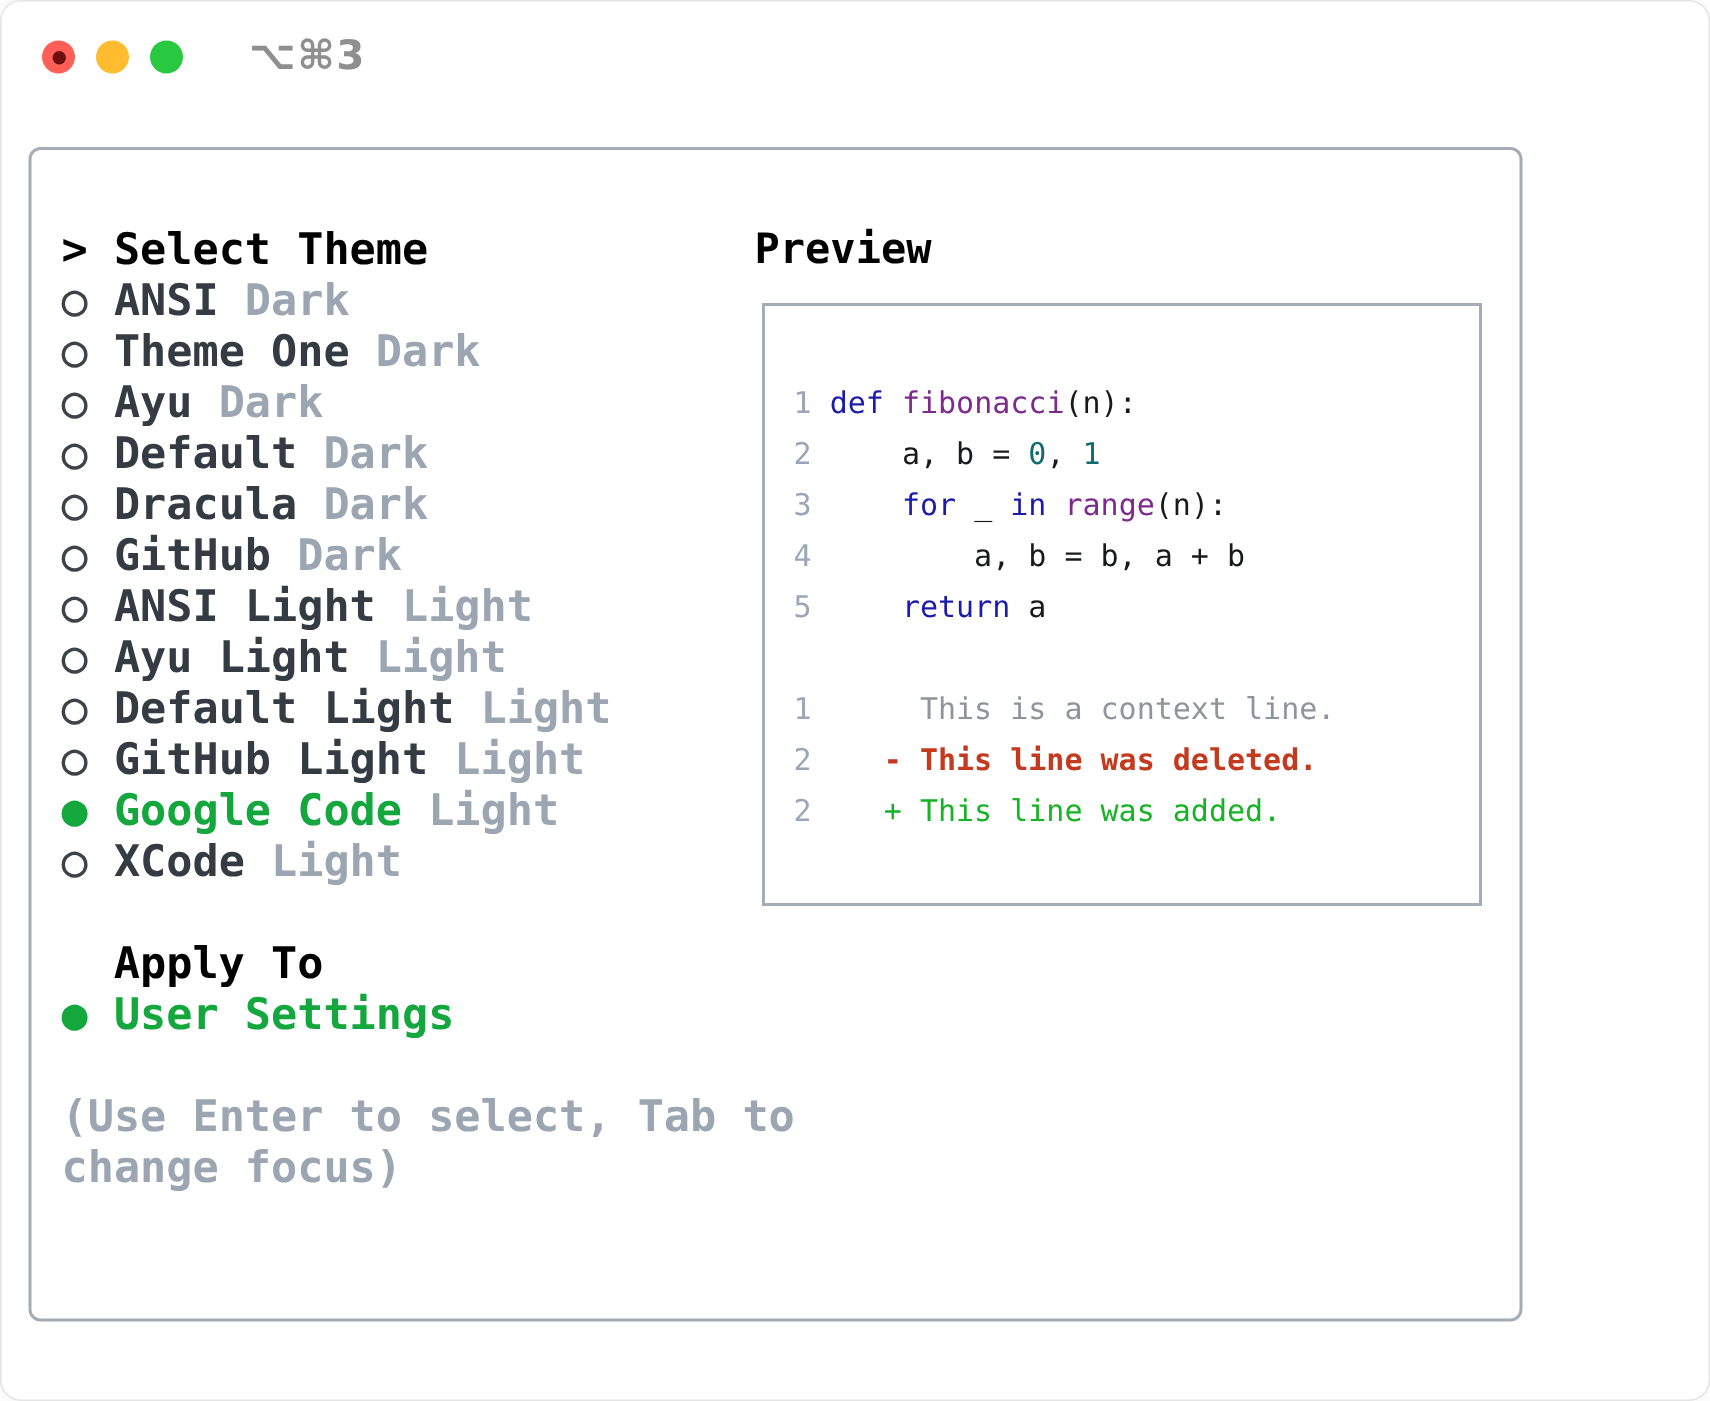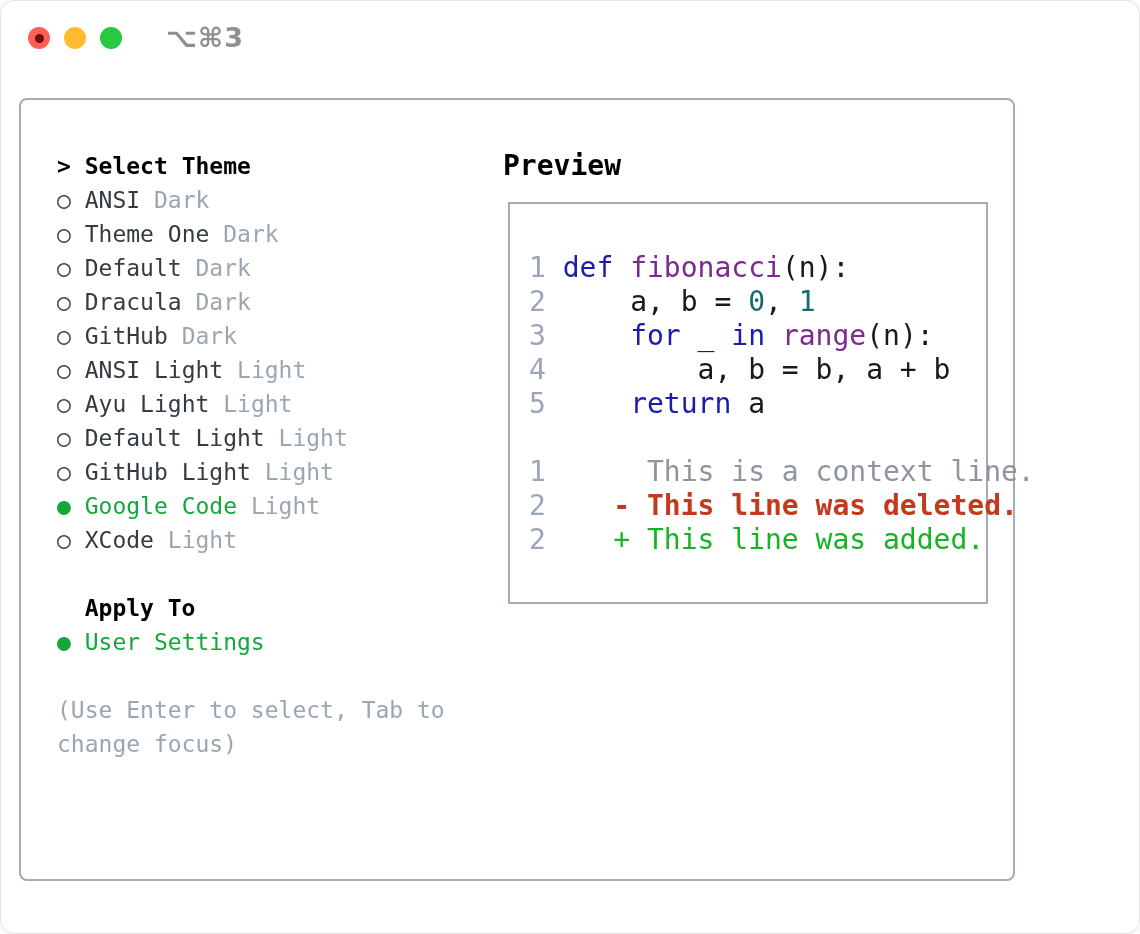--- a/index.html
+++ b/index.html
@@ -20,36 +20,36 @@
   .light{width:22px;height:22px;border-radius:50%;display:flex;align-items:center;justify-content:center;}
   .light.red{background:var(--traffic-red);}
   .light.yellow{background:var(--traffic-yellow);}
   .light.green{background:var(--traffic-green);}
   .light.red .dot{width:9px;height:9px;border-radius:50%;background:#6b0f0f;}
   .title{position:absolute;left:165px;top:21px;font-family:"DejaVu Sans","Liberation Sans",sans-serif;
          font-size:27px;font-weight:bold;color:var(--title-gray);letter-spacing:1px;}
   
   .main-box{position:absolute;left:18px;top:97px;width:996px;height:783px;box-sizing:border-box;
             border:2px solid var(--border);border-radius:8px;background:#ffffff;}
-  .left-col{position:absolute;left:36px;top:49px;font-size:23px;color:var(--text);}
-  .row{height:34px;line-height:34px;white-space:pre;}
+  .left-col{position:absolute;left:20px;top:49px;font-size:29px;color:var(--text);}
+  .row{height:34px;line-height:34px;white-space:pre;font-weight:bold;}
   .row.header{font-weight:bold;color:var(--heading);}
   .indent2{padding-left:2ch;}
   .marker{color:#3c434b;}
   .marker.sel{color:var(--ui-green);}
   .name{color:var(--text);}
   .name.green{color:var(--ui-green);}
   .variant{color:var(--muted);}
   .hint{color:var(--muted);}
   
   .preview-label{position:absolute;left:482px;top:49px;font-size:28px;font-weight:bold;
                  color:var(--heading);height:34px;line-height:34px;}
   .preview-box{position:absolute;left:487px;top:102px;width:480px;height:402px;box-sizing:border-box;
                border:2px solid var(--border);background:#ffffff;}
-  .code-area{padding:47px 0 0 19px;font-size:28px;}
+  .code-area{padding:47px 0 0 19px;font-size:20px;}
   .line{height:34px;line-height:34px;white-space:pre;}
   .ln{color:var(--line-number);}
   .tok-kw{color:var(--keyword);}
   .tok-fn{color:var(--function);}
   .tok-num{color:var(--number-literal);}
   .tok-pl{color:var(--code-plain);}
   .diff-context{color:var(--diff-context);}
   .diff-deleted{color:var(--diff-deleted);font-weight:bold;}
   .diff-added{color:var(--diff-added);text-align:right;}
 </style>
@@ -67,20 +67,21 @@
   </div>
   <span class="title">⌥⌘3</span>
 
   <div class="main-box">
 
     <div class="left-col">
       <div class="row header"><span class="caret">&gt; </span><span>Select Theme</span></div>
       <div id="theme-items">
           <div class="row item"><span class="marker">○ </span><span class="name">ANSI </span><span class="variant">Dark</span></div>
           <div class="row item"><span class="marker">○ </span><span class="name">Theme One </span><span class="variant">Dark</span></div>
+          <div class="row item"><span class="marker">○ </span><span class="name">Ayu </span><span class="variant">Dark</span></div>
           <div class="row item"><span class="marker">○ </span><span class="name">Default </span><span class="variant">Dark</span></div>
           <div class="row item"><span class="marker">○ </span><span class="name">Dracula </span><span class="variant">Dark</span></div>
           <div class="row item"><span class="marker">○ </span><span class="name">GitHub </span><span class="variant">Dark</span></div>
           <div class="row item"><span class="marker">○ </span><span class="name">ANSI Light </span><span class="variant">Light</span></div>
           <div class="row item"><span class="marker">○ </span><span class="name">Ayu Light </span><span class="variant">Light</span></div>
           <div class="row item"><span class="marker">○ </span><span class="name">Default Light </span><span class="variant">Light</span></div>
           <div class="row item"><span class="marker">○ </span><span class="name">GitHub Light </span><span class="variant">Light</span></div>
           <div class="row item"><span class="marker sel">● </span><span class="name green">Google Code </span><span class="variant">Light</span></div>
           <div class="row item"><span class="marker">○ </span><span class="name">XCode </span><span class="variant">Light</span></div>
         </div>

